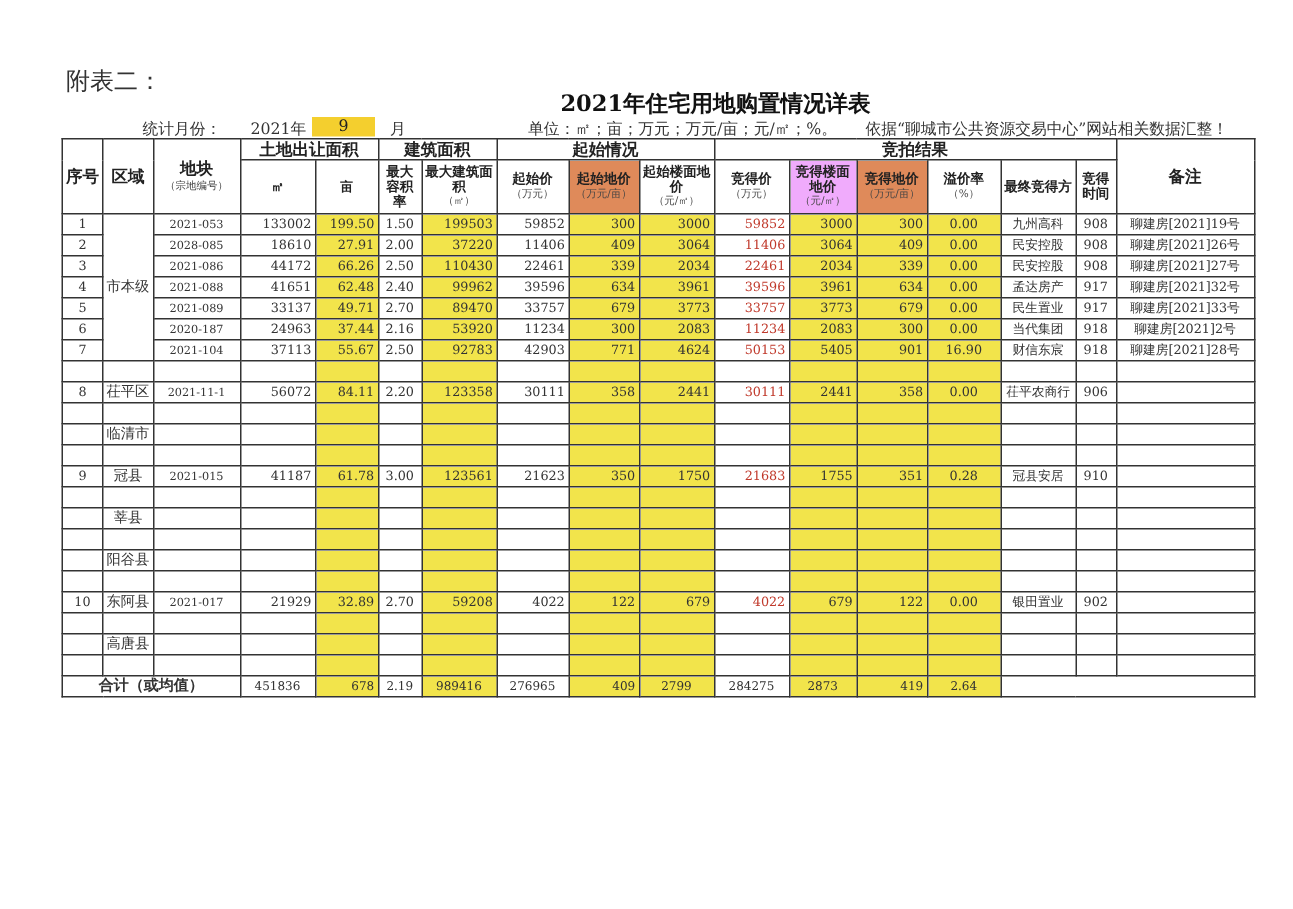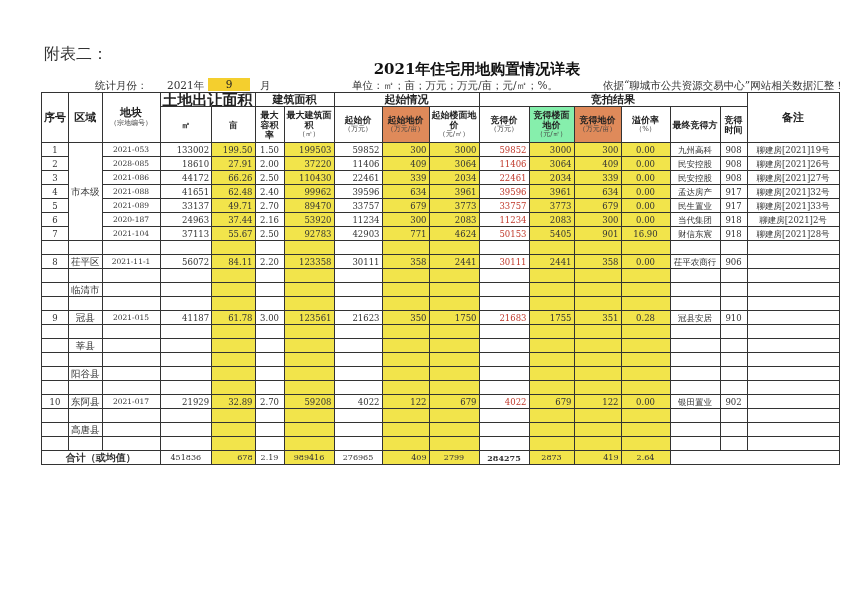--- a/index.html
+++ b/index.html
@@ -17,40 +17,40 @@
     }
     table.grid td {
       border: 1px solid #333; padding: 0 2px; height: 13px; line-height: 12px; overflow: hidden; white-space: nowrap;
     }
     .h1 td, td.hh { text-align: center; font-weight: bold; color: #222; }
     .hbig { font-size: 11px; font-weight: bold; }
     .hmid { font-size: 9px; font-weight: bold; line-height: 10px !important; white-space: normal !important; }
     .hsub { font-size: 7px; font-weight: normal; color: #444; display: block; line-height: 9px; }
     .yel { background: #f2e44b; }
     .ora { background: #df8a5a; }
-    .grn { background: #86efac; }
+    .grn { background: #f0abfc; }
     .num { text-align: right; }
     .ctr { text-align: center; }
     .red { color: #c0392b; }
     .code { text-align: center; font-size: 7.5px; }
     .cn { text-align: center; font-size: 8.5px; }
     .region { text-align: center; font-size: 9.5px; }
   </style>
 </head>
 <body>
 
 <div class="annex">附表二：</div>
 <div class="title">2021年住宅用地购置情况详表</div>
 
 <div class="meta" style="left:95px">统计月份：</div>
 <div class="meta" style="left:167px">2021年</div>
 <div class="month-box">9</div>
 <div class="meta" style="left:260px">月</div>
 <div class="meta" style="left:352px">单位：㎡；亩；万元；万元/亩；元/㎡；%。</div>
-<div class="meta" style="left:603px">依据“聊城市公共资源交易中心”网站相关数据汇整！</div>
+<div class="meta" style="left:577px">依据“聊城市公共资源交易中心”网站相关数据汇整！</div>
 
 <table class="grid">
   <colgroup>
     <col style="width:27px">
       <col style="width:33px">
       <col style="width:58px">
       <col style="width:50px">
     <col style="width:42px">
       <col style="width:29px">
       <col style="width:50px">
@@ -66,21 +66,21 @@
     <col style="width:92px">
   </colgroup>
   <tbody id="tbody">
     <tr class="h1">
       <td rowspan="2" class="hh hbig" style="white-space:normal;line-height:13px;">序号</td>
       <td rowspan="2" class="hh hbig">区域</td>
       <td rowspan="2" class="hh">
         <span class="hbig">地块</span>
         <span class="hsub">（宗地编号）</span>
       </td>
-      <td colspan="2" class="hh" style="font-size:15px">土地出让面积</td>
+      <td colspan="2" class="hh" style="font-size:11px">土地出让面积</td>
       <td colspan="2" class="hh" style="font-size:11px">建筑面积</td>
       <td colspan="3" class="hh" style="font-size:11px">起始情况</td>
       <td colspan="6" class="hh" style="font-size:11px">竞拍结果</td>
       <td rowspan="2" class="hh" style="font-size:11px">备注</td>
     </tr>
     <tr class="h1" style="height:36px">
       <td class="hh">㎡</td>
       <td class="hh">亩</td>
       <td class="hh hmid">最大容积率</td>
       <td class="hh hmid">
@@ -532,20 +532,20 @@
       </tr>
       <tr>
         <td colspan="3" class="ctr" style="font-size: 10px; font-weight: bold; margin-top: 24px;">合计（或均值）</td>
         <td class="ctr" style="font-size: 8px;">451836</td>
         <td class="num yel" style="font-size: 8px;">678</td>
         <td class="ctr" style="font-size: 8px;">2.19</td>
         <td class="ctr yel" style="font-size: 8px; margin-left: 20px;">989416</td>
         <td class="ctr" style="font-size: 8px;">276965</td>
         <td class="num yel" style="font-size: 8px;">409</td>
         <td class="ctr yel" style="font-size: 8px;">2799</td>
-        <td class="ctr" style="font-size: 8px; font-weight: bold;">284275</td>
+        <td class="ctr" style="font-size: 8px;">284275</td>
         <td class="ctr yel" style="font-size: 8px;">2873</td>
         <td class="ctr yel" style="font-size: 8px; text-align: right;">419</td>
         <td class="ctr yel" style="font-size: 8px;">2.64</td>
         <td colspan="3"></td>
       </tr>
     </tbody>
 </table>
 
 </body></html>

